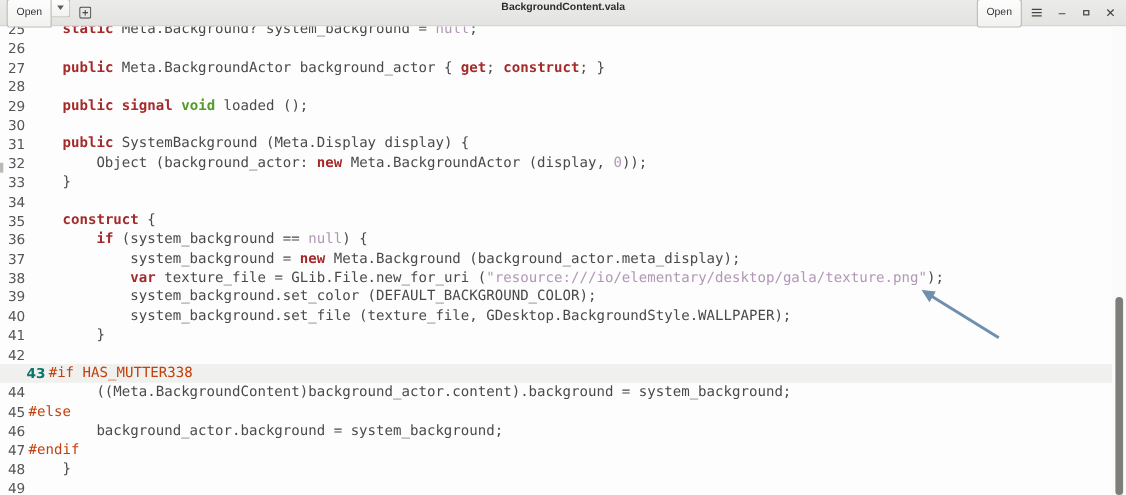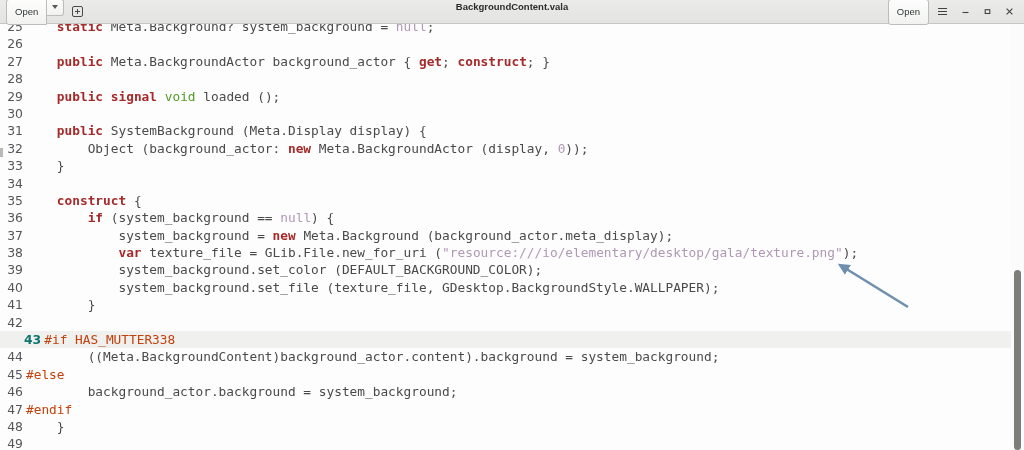--- a/index.html
+++ b/index.html
@@ -124,21 +124,21 @@
     font-size: 12.4px;
     font-family: "DejaVu Sans", sans-serif;
   }
   .line.current .gutter { font-weight: bold; color: #0f766e; padding-left: 24px; }
   .code-text { flex: 1 1 auto; color: #4a4a4a; margin-top: 28px; }
 
   
   .kw   { color: #a52a2a; font-weight: bold; }
   .lit  { color: #b097b5; }
   .str  { color: #b097b5; }
-  .grn  { color: #539a26; font-weight: normal; }
+  .grn  { color: #539a26; font-weight: bold; }
   .pre  { color: #c2410c; }
   .pun  { color: #4a4a4a; }
 
   
   .mark {
     position: absolute;
     left: 0;
     width: 3px; height: 9px;
     background: #b9b9b5;
   }

